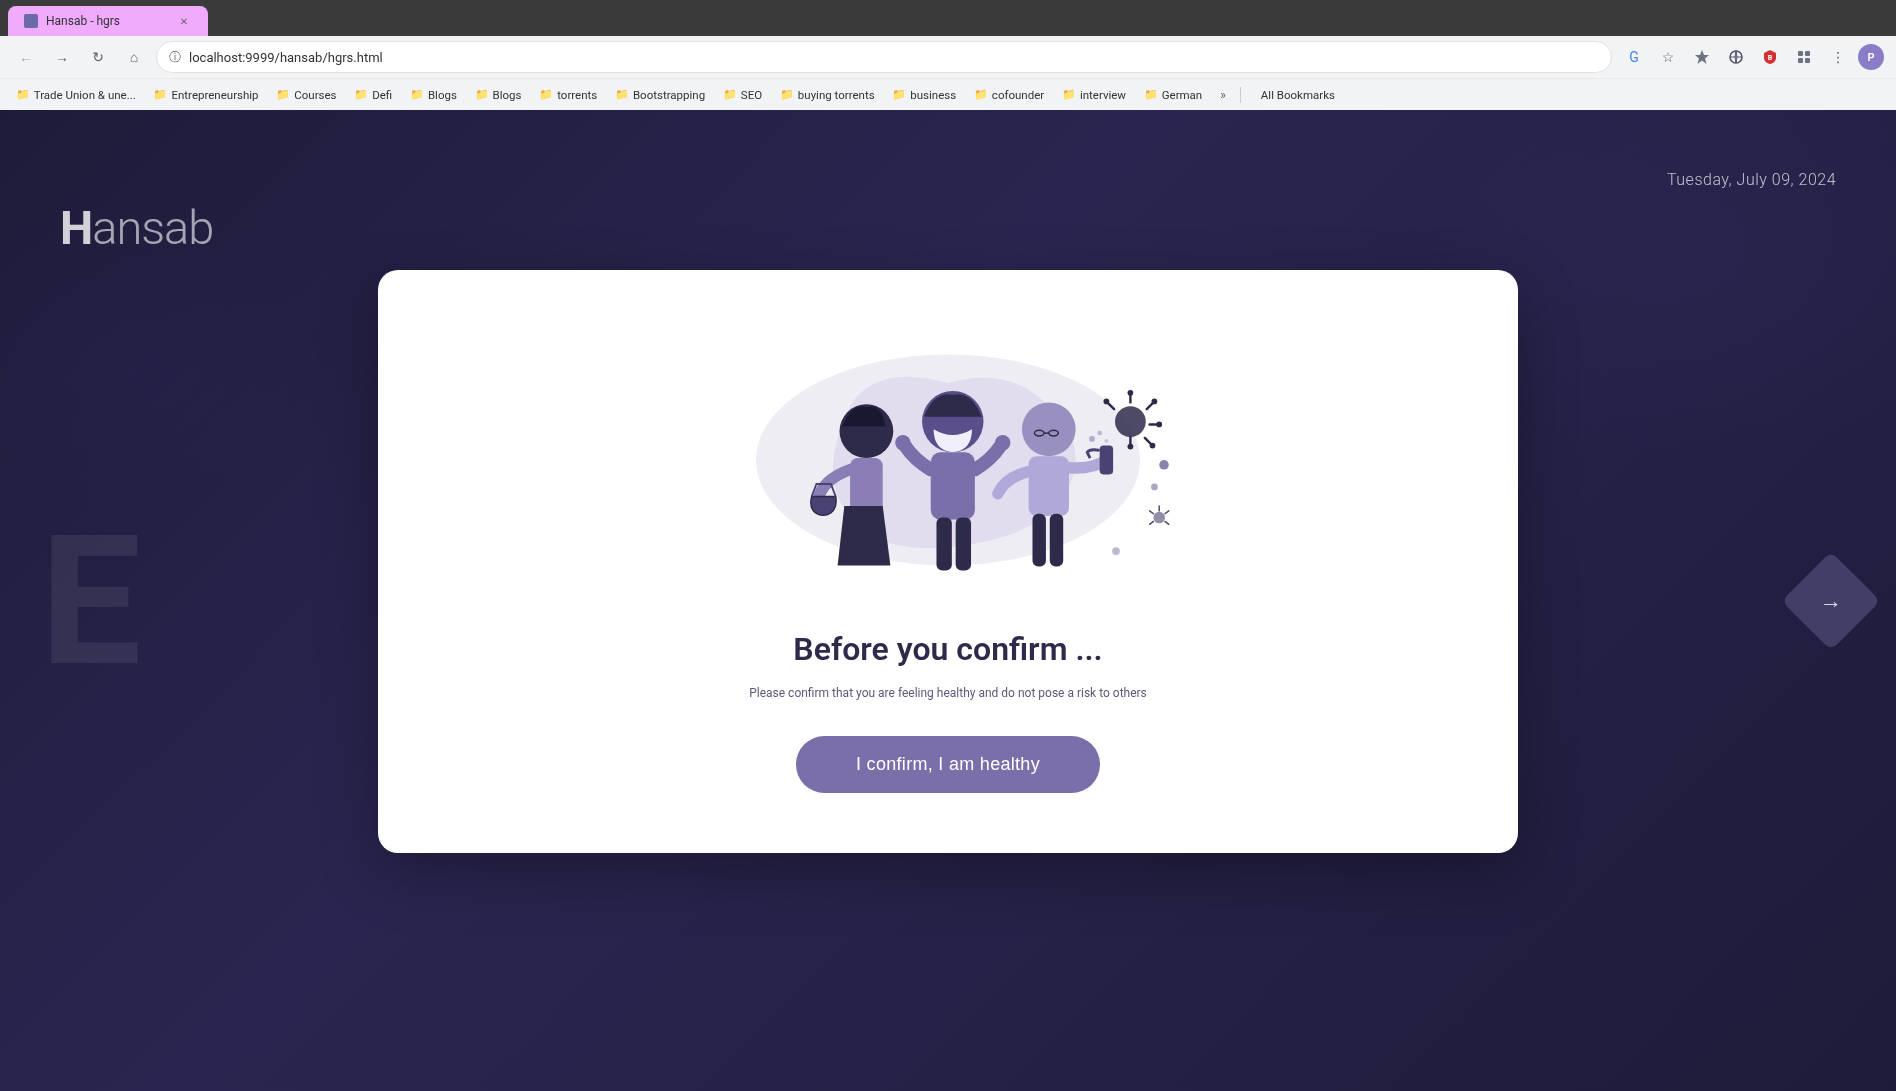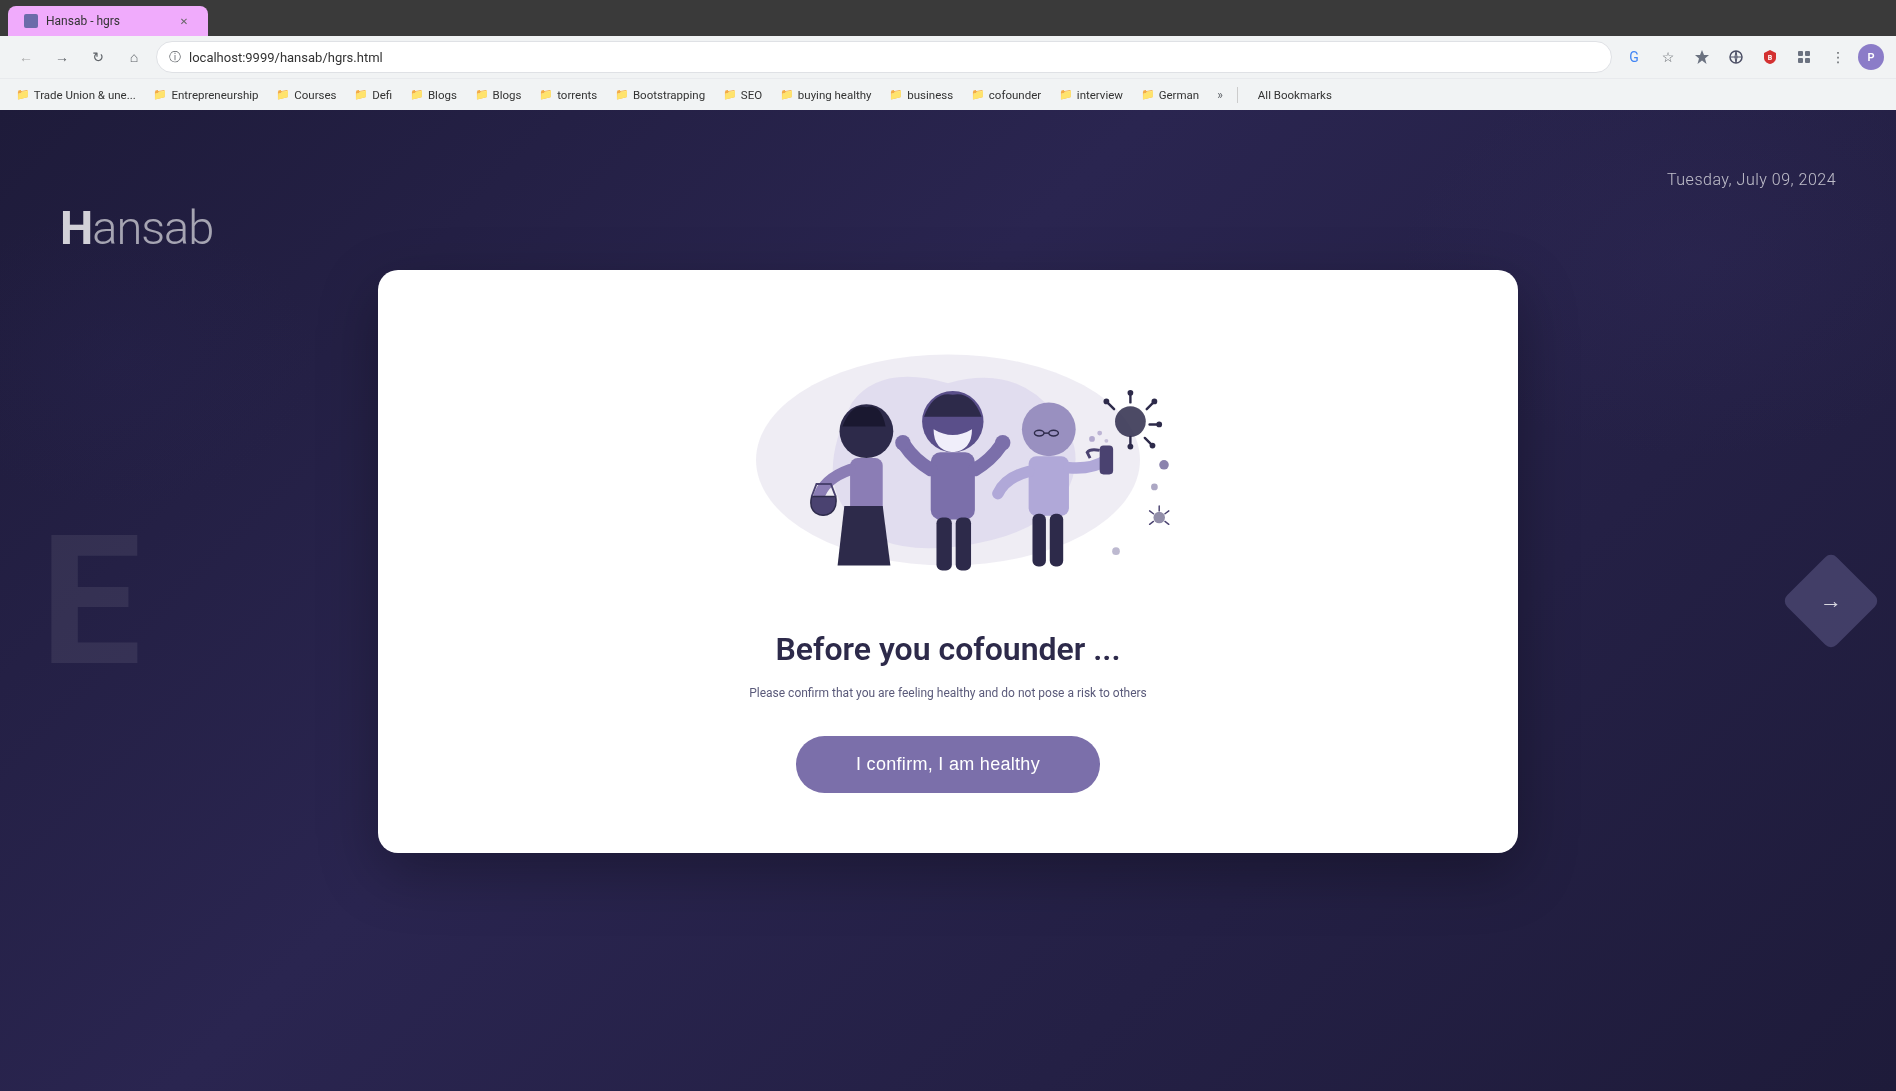--- a/index.html
+++ b/index.html
@@ -438,21 +438,21 @@
     <div class="bookmark-item">
       <span class="bookmark-folder-icon">📁</span>
       <span>Bootstrapping</span>
     </div>
     <div class="bookmark-item">
       <span class="bookmark-folder-icon">📁</span>
       <span>SEO</span>
     </div>
     <div class="bookmark-item">
       <span class="bookmark-folder-icon">📁</span>
-      <span>buying healthy</span>
+      <span>buying torrents</span>
     </div>
     <div class="bookmark-item">
       <span class="bookmark-folder-icon">📁</span>
       <span>business</span>
     </div>
     <div class="bookmark-item">
       <span class="bookmark-folder-icon">📁</span>
       <span>cofounder</span>
     </div>
     <div class="bookmark-item">
@@ -567,21 +567,21 @@
         <circle cx="470" cy="200" r="6" fill="#4a4270" opacity="0.6"></circle>
         <line x1="470" y1="193" x2="470" y2="188" stroke="#4a4270" stroke-width="1.5" stroke-linecap="round"></line>
         <line x1="476" y1="196" x2="480" y2="193" stroke="#4a4270" stroke-width="1.5" stroke-linecap="round"></line>
         <line x1="476" y1="204" x2="480" y2="207" stroke="#4a4270" stroke-width="1.5" stroke-linecap="round"></line>
         <line x1="464" y1="196" x2="460" y2="193" stroke="#4a4270" stroke-width="1.5" stroke-linecap="round"></line>
         <line x1="464" y1="204" x2="460" y2="207" stroke="#4a4270" stroke-width="1.5" stroke-linecap="round"></line>
         <circle cx="425" cy="235" r="4" fill="#5a4f8a" opacity="0.4"></circle>
       </svg>
     </div>
 
-    <h1 class="card-title">Before you cofounder ...</h1>
+    <h1 class="card-title">Before you confirm ...</h1>
 
     <p class="card-subtitle">Please confirm that you are feeling healthy and do not pose a risk to others</p>
 
     <button class="confirm-button">I confirm, I am healthy</button>
 
   </div>
 
 </div>
 
 </body></html>

